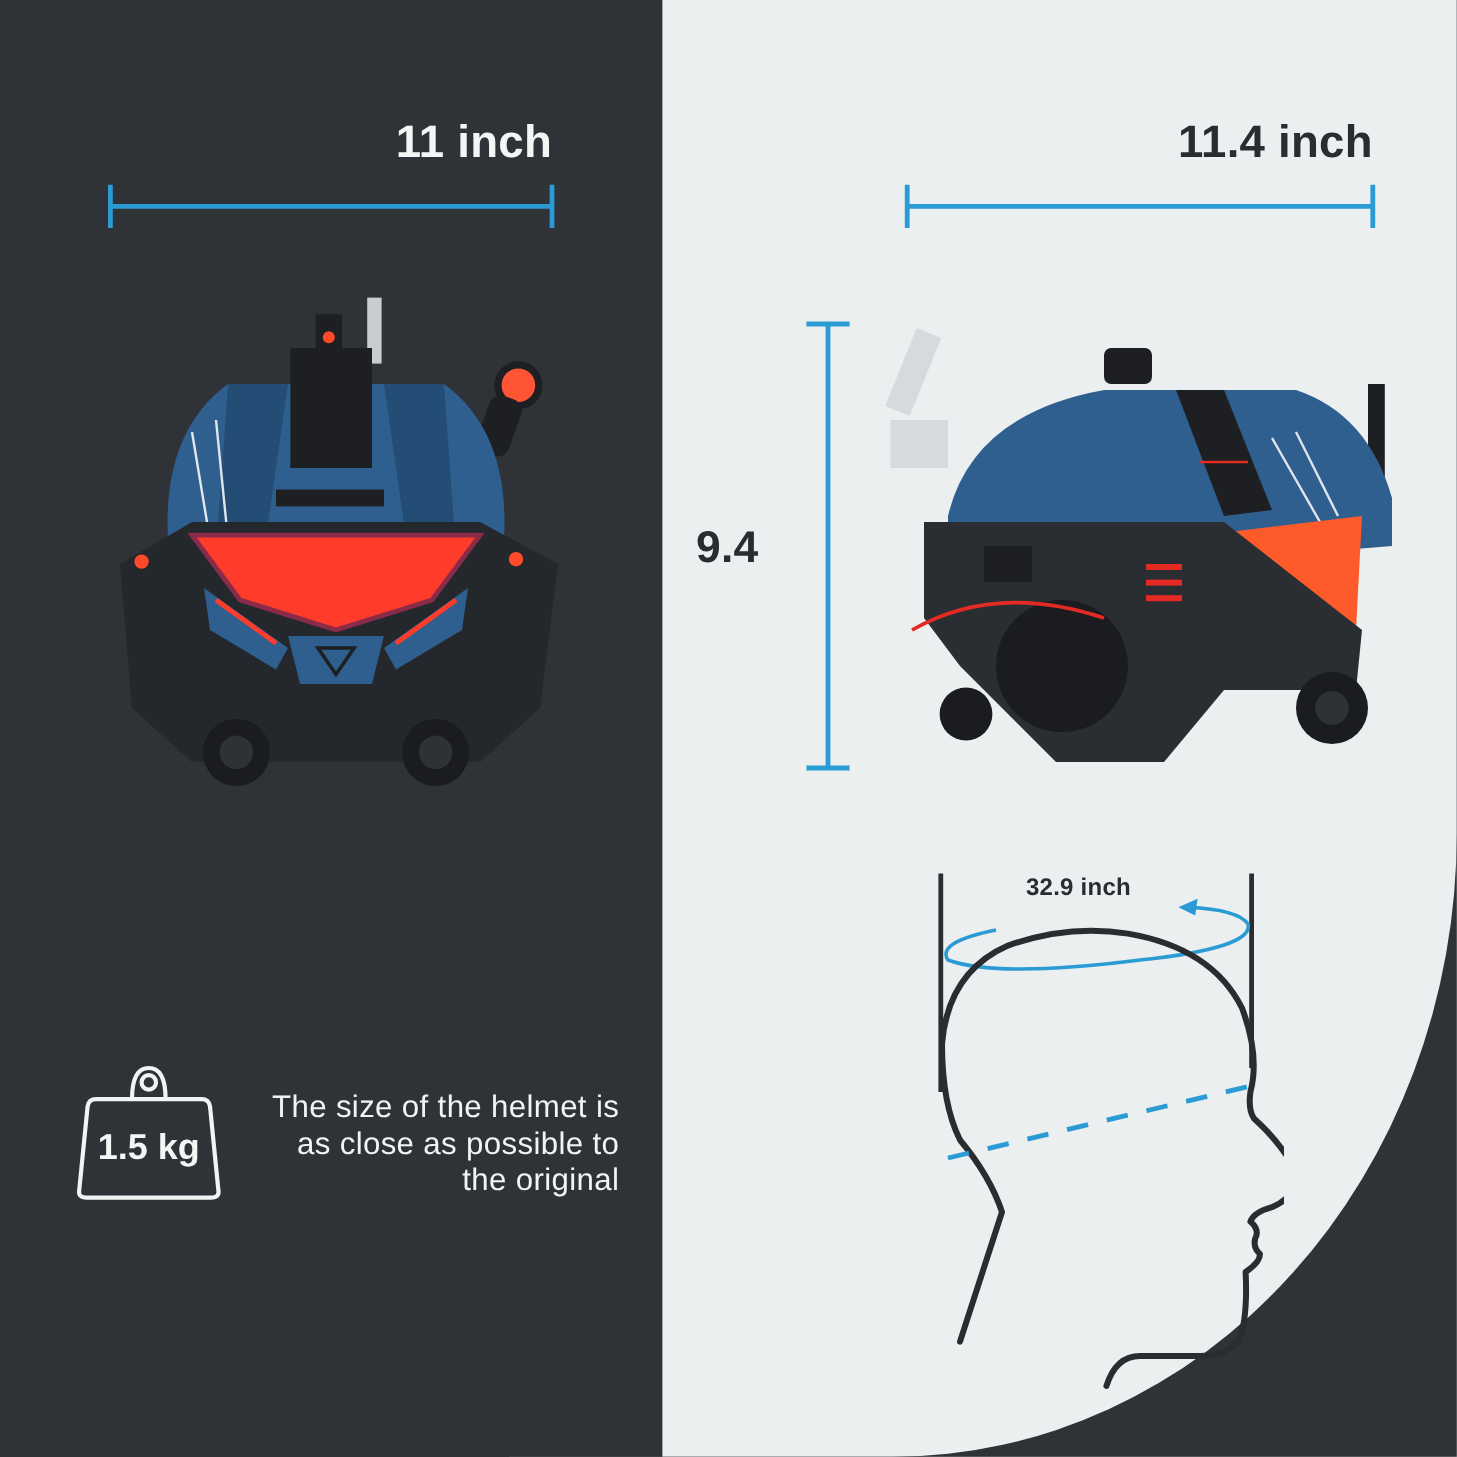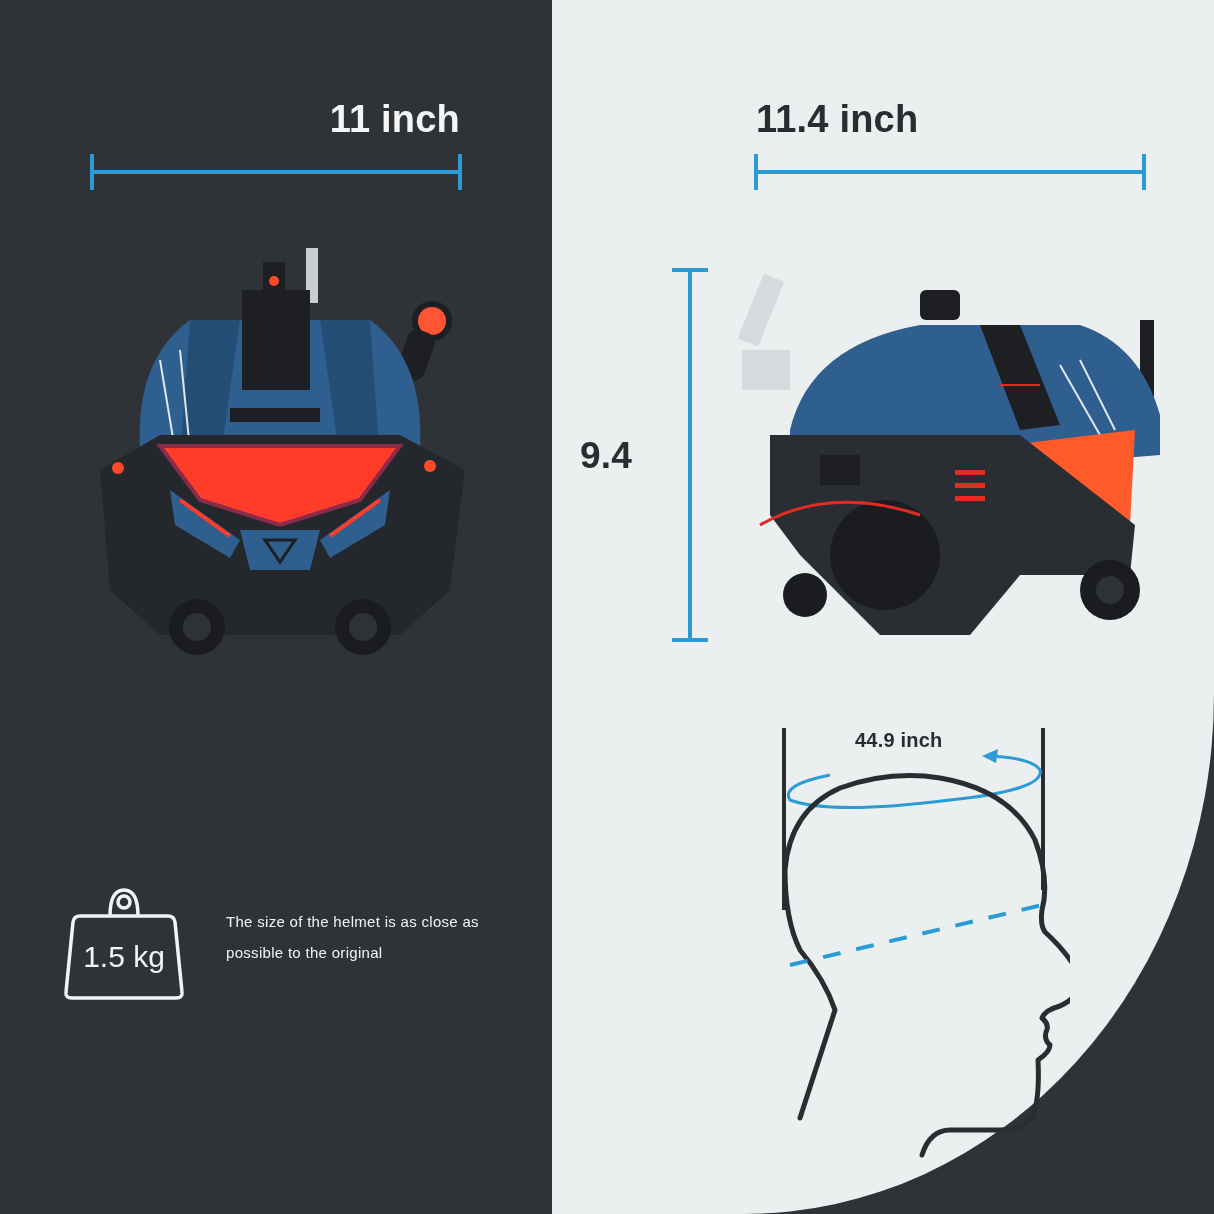--- a/index.html
+++ b/index.html
@@ -1,27 +1,27 @@
 <!DOCTYPE html>
 <html><head>
 <meta charset="utf-8">
 <style>
   html, body { margin:0; padding:0; }
   body { width:1214px; height:1214px; position:relative; overflow:hidden; background:#2f3237; font-family:"Liberation Sans", sans-serif; }
   .dark-panel { position:absolute; left:0; top:0; width:552px; height:1214px; background:#2f3237; }
   .light-panel { position:absolute; left:552px; top:0; width:662px; height:1214px; background:#ecefef; border-bottom-right-radius:470px 520px; }
   .label { position:absolute; font-weight:600; letter-spacing:0.2px; }
   .title-left { left:92px; width:368px; top:98px; text-align:right; font-size:38px; color:#f4f5f5; }
-  .title-right { left:756px; width:388px; top:98px; text-align:left; font-size:38px; color:#2a2c30; }
+  .title-right { left:756px; width:388px; top:98px; text-align:right; font-size:38px; color:#2a2c30; }
   .height-label { left:580px; top:435px; font-size:37px; color:#2a2c30; }
   .circ-label { left:855px; top:729px; font-size:20px; color:#2a2c30; }
   .dim-bar { position:absolute; }
-  .caption { position:absolute; left:226px; top:907px; width:290px; font-size:15px; line-height:30.5px; color:#f2f3f3; letter-spacing:0.3px; }
+  .caption { position:absolute; left:226px; top:907px; width:290px; font-size:26px; line-height:30.5px; color:#f2f3f3; letter-spacing:0.3px;text-align:right; }
   .weight-icon { position:absolute; left:62px; top:884px; width:124px; height:120px; }
-  .weight-label { position:absolute; left:66px; top:940px; width:116px; text-align:center; font-size:30px; font-weight:400; color:#f4f5f5; }
+  .weight-label { position:absolute; left:66px; top:940px; width:116px; text-align:center; font-size:30px; font-weight:700; color:#f4f5f5; }
   .helmet { position:absolute; }
 </style>
 </head>
 <body>
 
 <div class="dark-panel"></div>
 <div class="light-panel"></div>
 
 <div class="label title-left">11 inch</div>
 <svg class="dim-bar" style="left:88px;top:150px" width="378" height="44">
@@ -99,21 +99,21 @@
 </svg>
 
 <svg class="helmet" style="left:770px;top:720px" width="300" height="440" viewBox="0 0 300 440">
   <line x1="14" y1="8" x2="14" y2="190" stroke="#2a2c30" stroke-width="4"></line>
   <line x1="273" y1="8" x2="273" y2="170" stroke="#2a2c30" stroke-width="4"></line>
   <path d="M60 55 Q10 65 20 80 Q60 95 180 80 Q275 70 270 50 Q262 38 220 36" stroke="#2a9bd5" stroke-width="3" fill="none"></path>
   <path d="M212 36 L228 29 L226 43 Z" fill="#2a9bd5"></path>
   <path d="M30 438 L65 330 Q55 300 30 270 Q15 240 15 190 Q20 130 70 108 Q120 90 170 98 Q240 110 265 160 Q280 200 272 230 Q270 245 275 252 Q295 270 308 292 Q315 315 290 326 Q275 330 272 338 Q280 345 276 352 Q274 360 280 365 Q280 372 268 380 Q270 420 262 438 Q250 450 230 450 L180 450 Q160 450 152 475" stroke="#2a2c30" stroke-width="5" fill="none" stroke-linejoin="round" stroke-linecap="round" transform="translate(0,-40)"></path>
   <line x1="20" y1="245" x2="272" y2="185" stroke="#2a9bd5" stroke-width="4" stroke-dasharray="18 16"></line>
 </svg>
-<div class="label circ-label">44.9 inch</div>
+<div class="label circ-label">32.9 inch</div>
 
 <svg class="weight-icon" viewBox="0 0 124 120">
   <circle cx="62" cy="18" r="6" fill="none" stroke="#f2f3f3" stroke-width="3.5"></circle>
   <path d="M48 32 Q48 6 62 6 Q76 6 76 32" fill="none" stroke="#f2f3f3" stroke-width="3.5"></path>
   <path d="M18 32 L106 32 Q112 32 113 38 L120 108 Q121 114 114 114 L10 114 Q3 114 4 108 L11 38 Q12 32 18 32 Z" fill="none" stroke="#f2f3f3" stroke-width="3.5" stroke-linejoin="round"></path>
 </svg>
 <div class="weight-label">1.5 kg</div>
 
 <div class="caption">The size of the helmet is as close as possible to the original</div>
 

